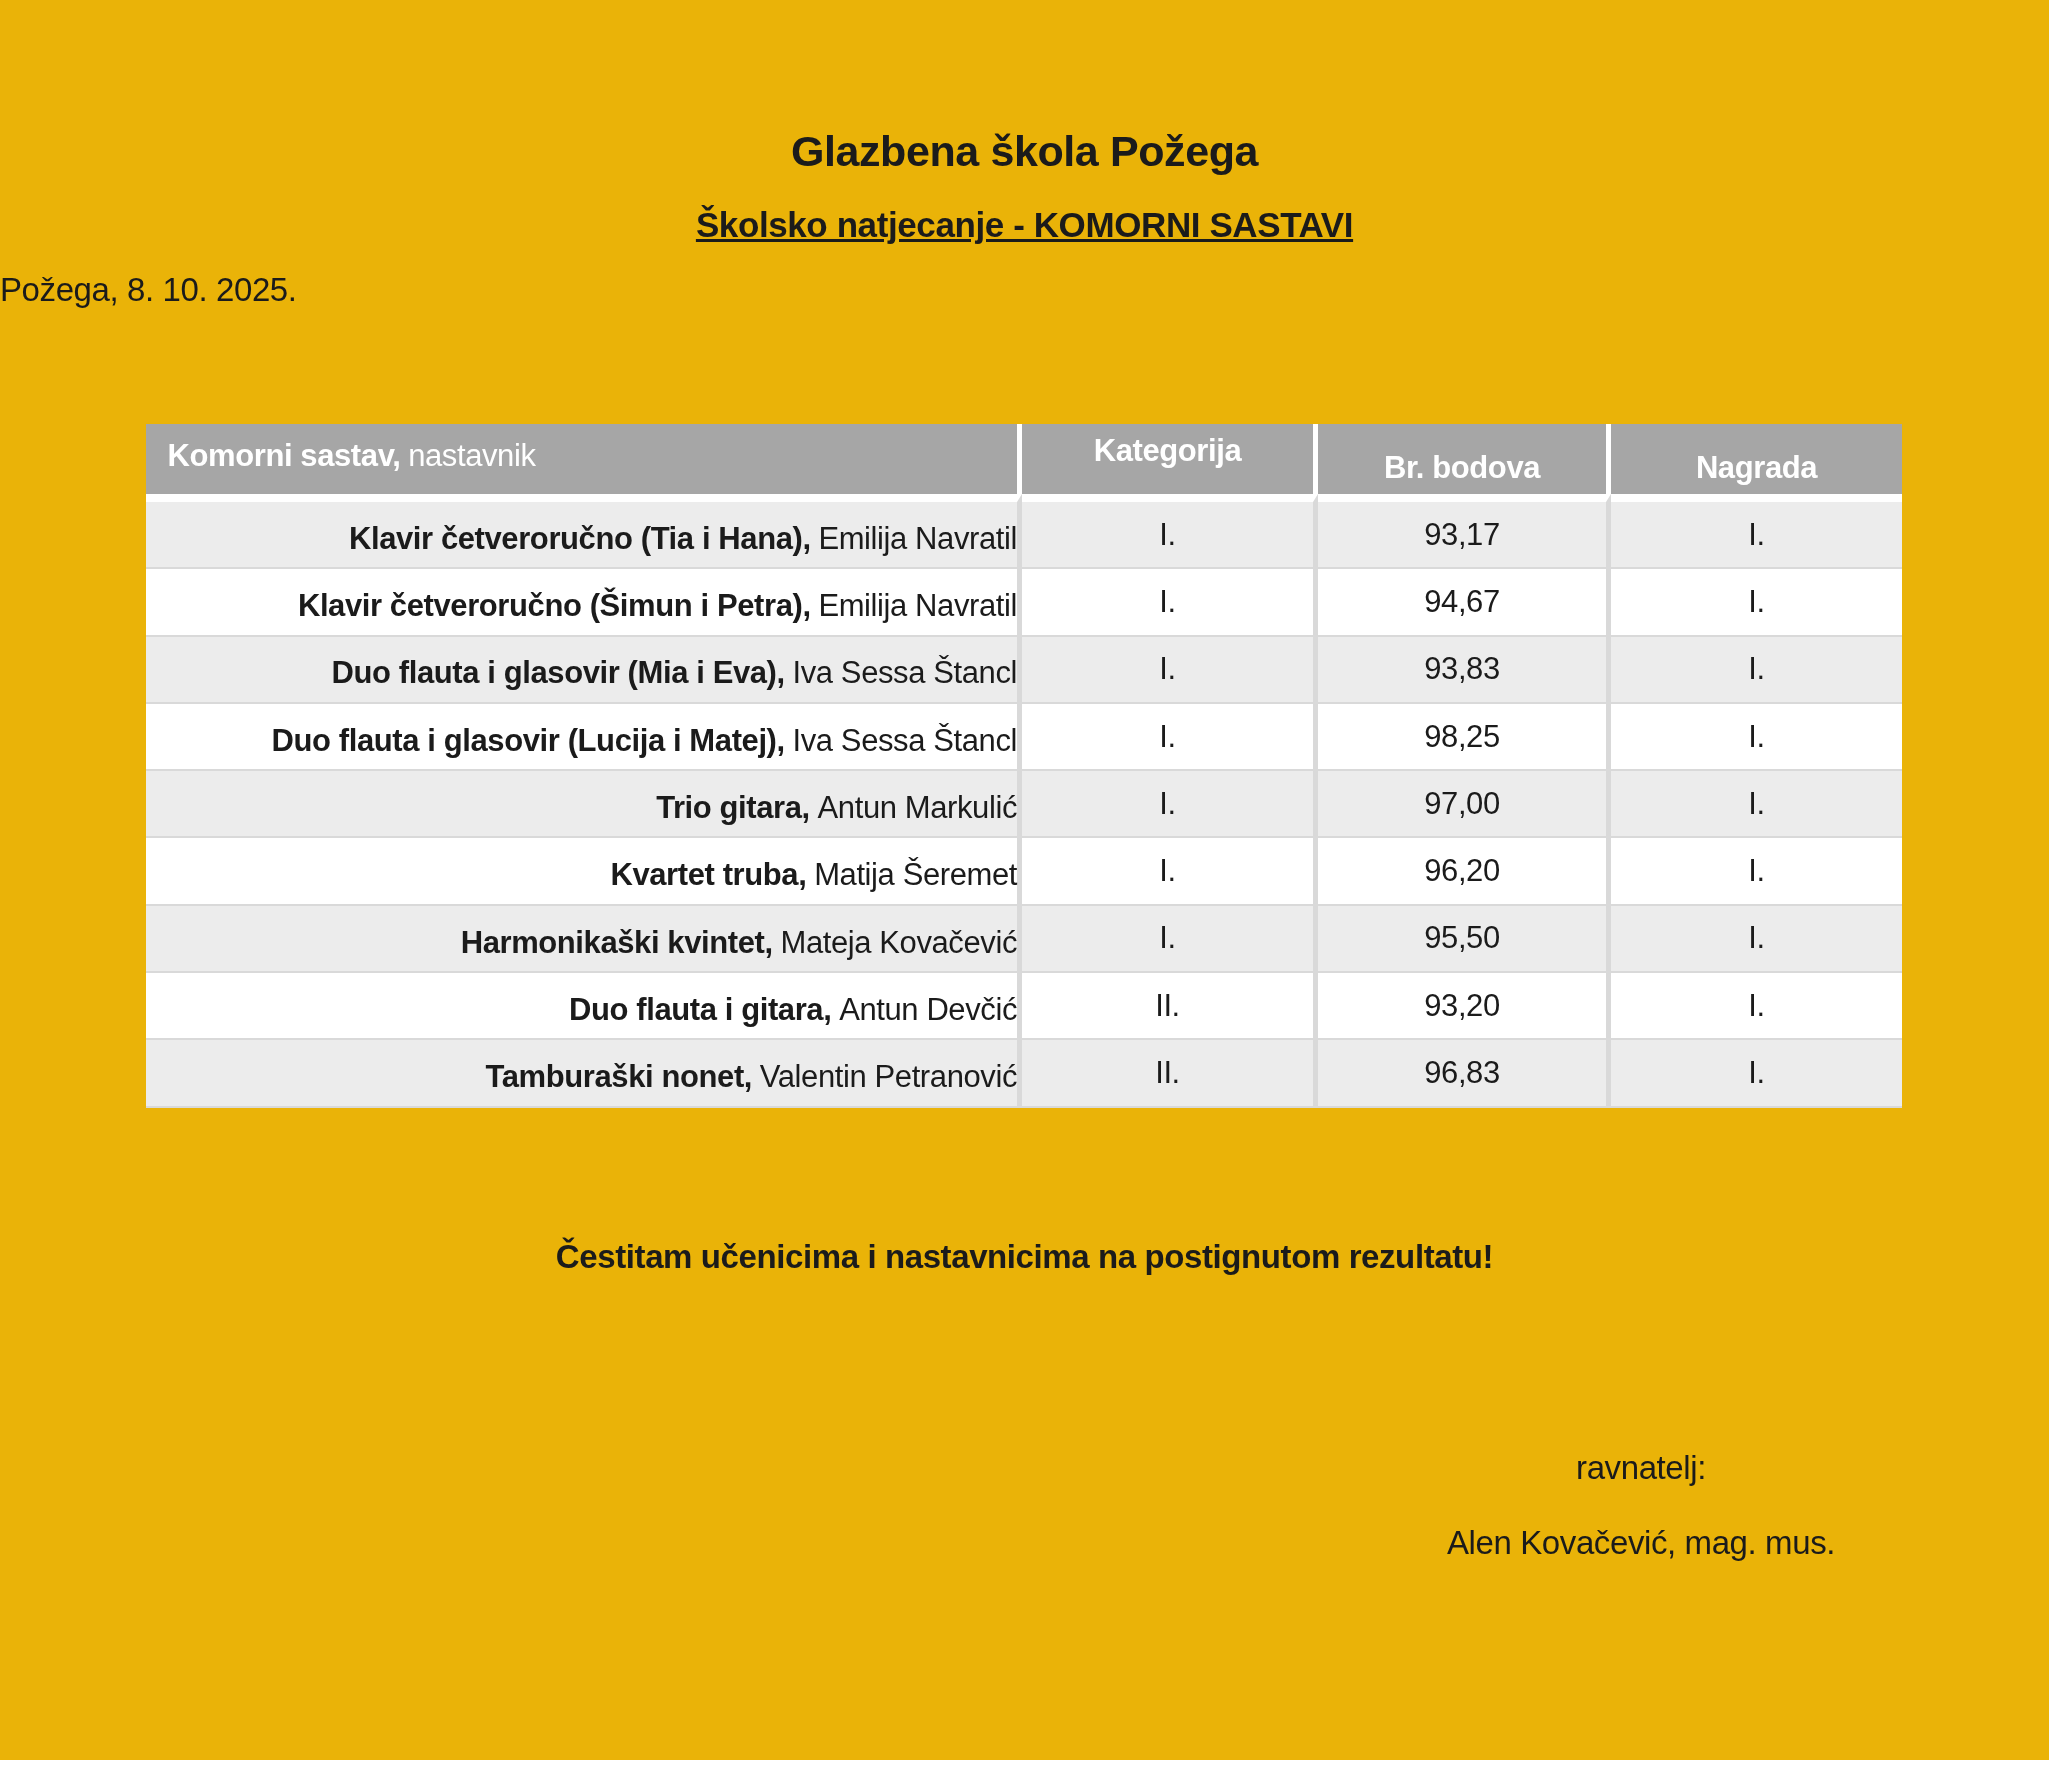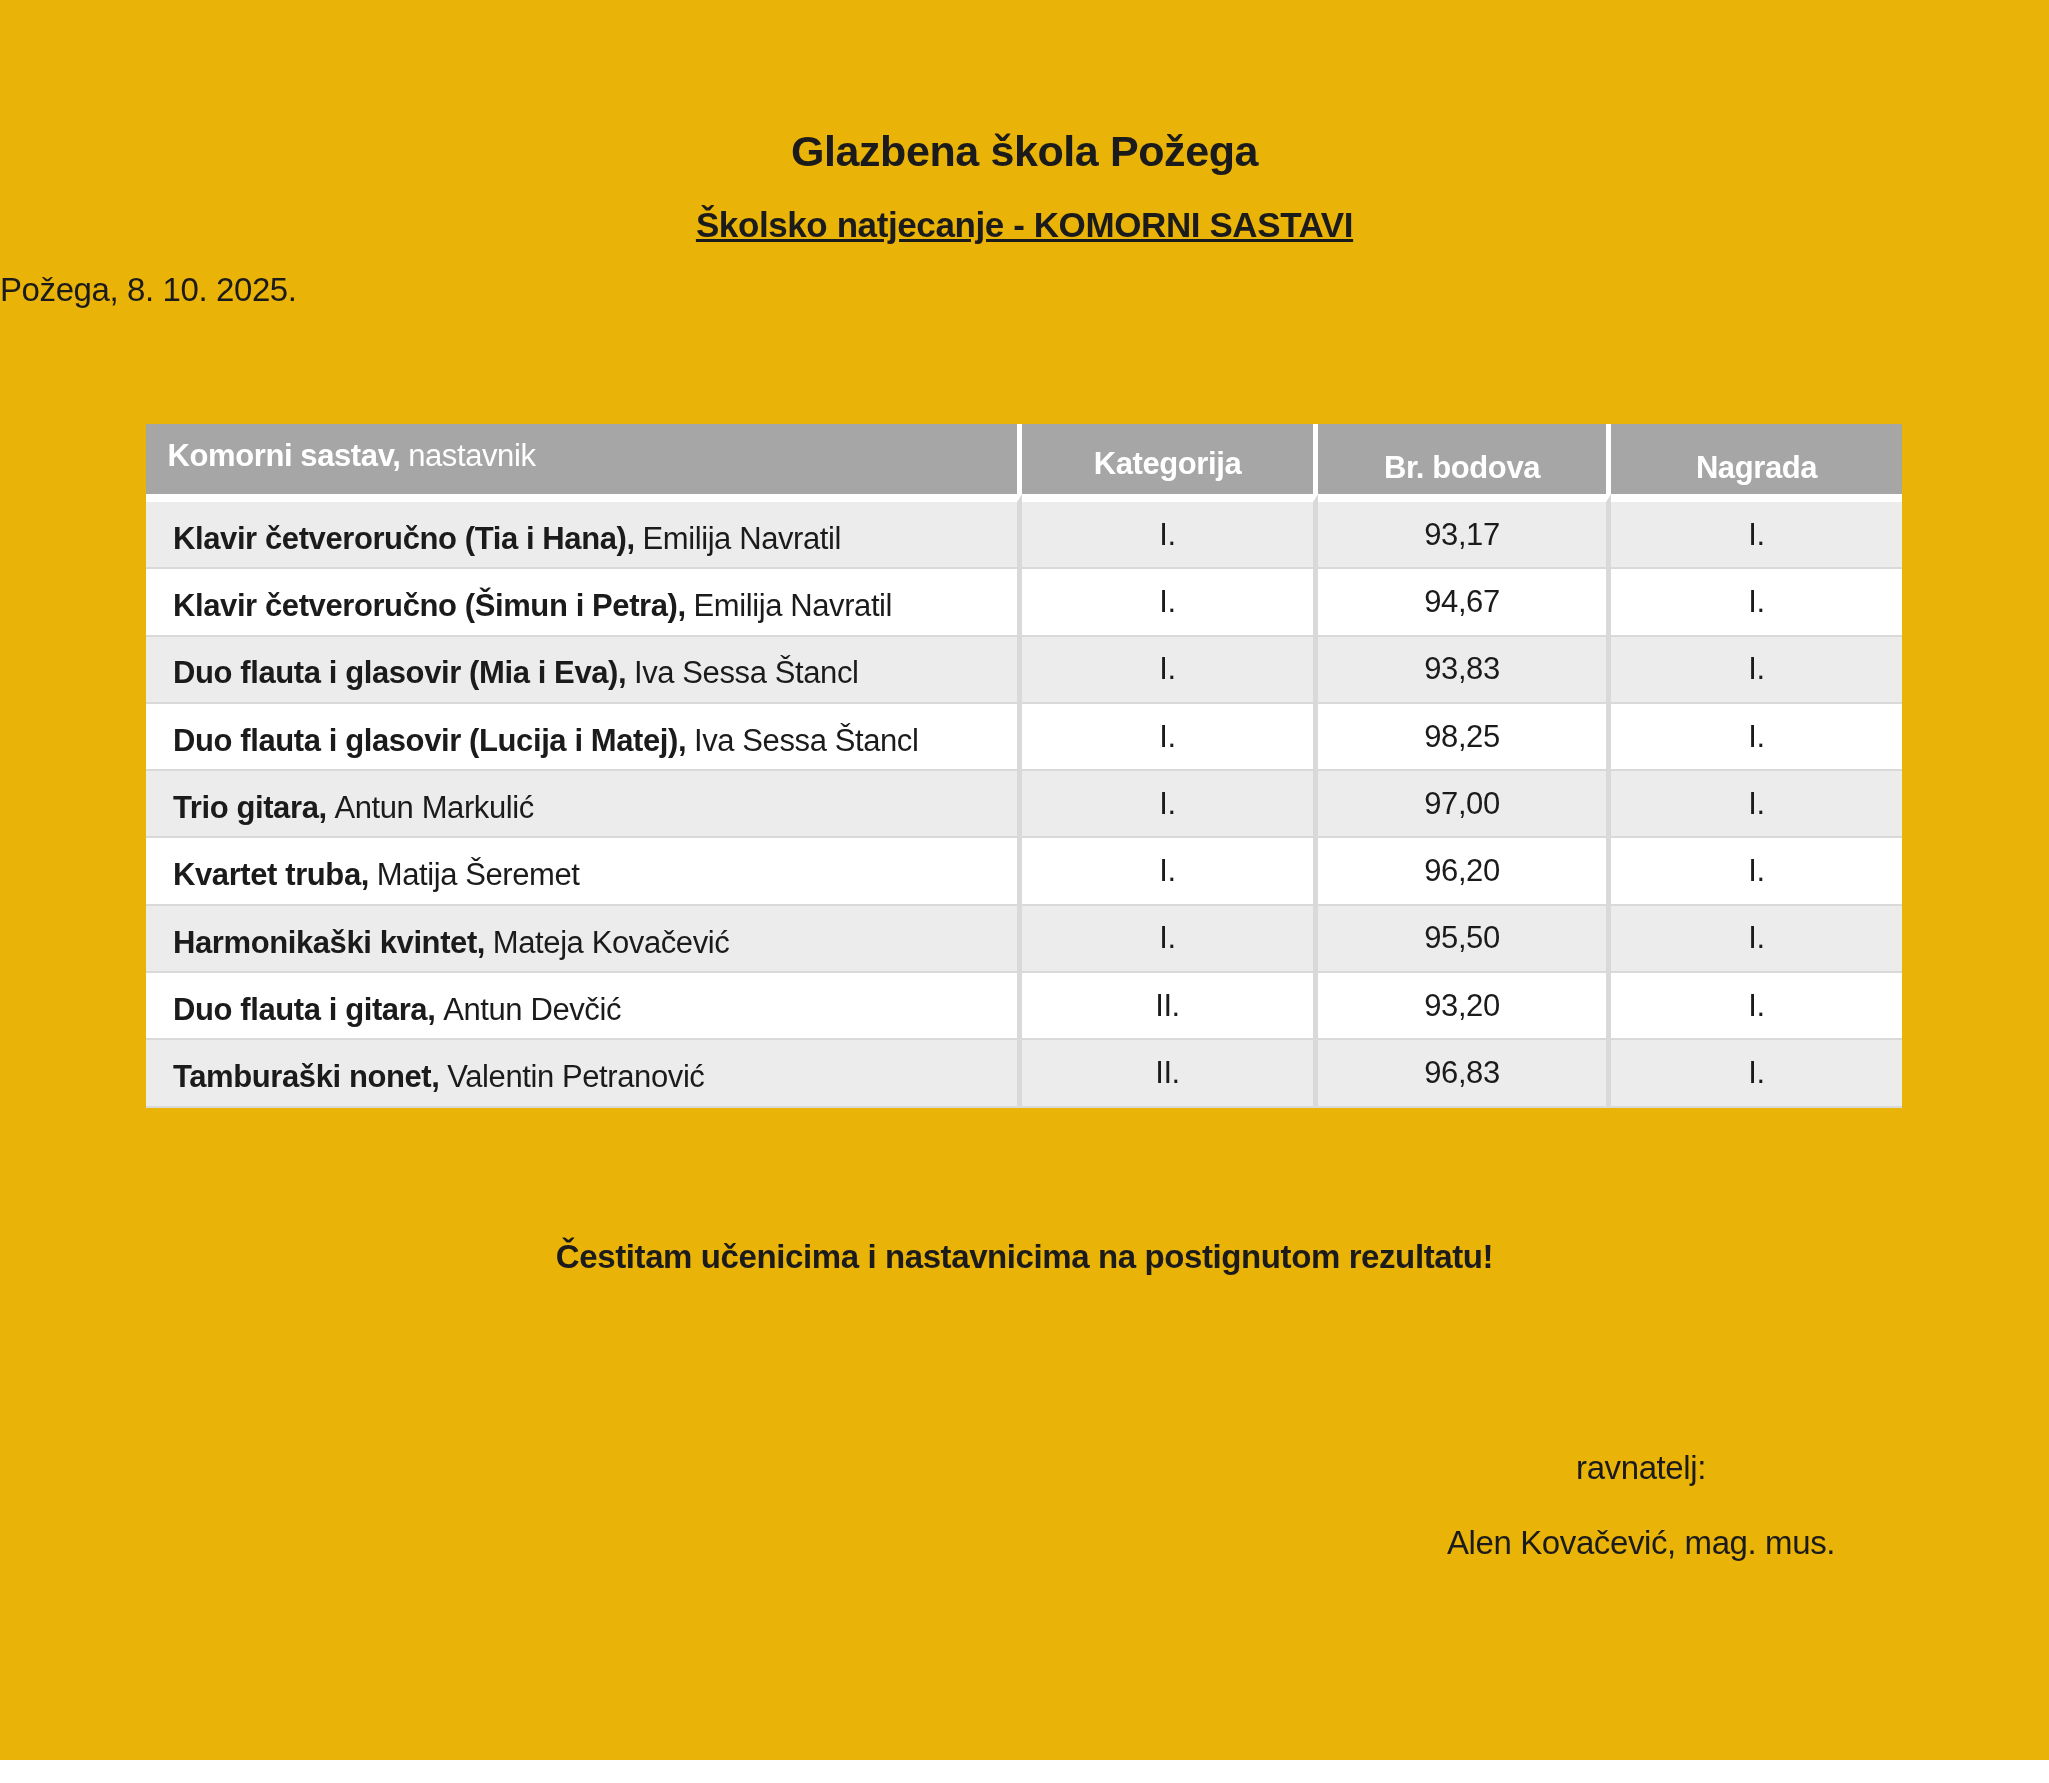--- a/index.html
+++ b/index.html
@@ -71,21 +71,21 @@
   table.results th:not(:last-child) { border-right: 5px solid #ffffff; }
   table.results th.c1 {
     text-align: left;
     vertical-align: bottom;
     padding-left: 21.5px;
     padding-bottom: 20px;
   }
   table.results th.c2 {
     text-align: center;
     vertical-align: top;
-    padding-top: 22px;
+    padding-top: 9px;
   }
   table.results th.c3, table.results th.c4 {
     text-align: center;
     vertical-align: bottom;
     padding-bottom: 8.3px;
   }
   table.results th .light { font-weight: 400; margin-left: 0.25em; }
 
   table.results td {
     height: 57px;
@@ -93,21 +93,21 @@
     box-sizing: content-box;
     border-top: 2.5px solid #d9d9d9;
     vertical-align: middle;
     background: #ffffff;
   }
   table.results td:not(:last-child) { border-right: 5px solid #d9d9d9; }
   table.results tbody tr:first-child td { border-top: 8.3px solid #ffffff; }
   table.results tbody tr:last-child td { border-bottom: 2.5px solid #d9d9d9; }
   table.results tbody tr:nth-child(odd) td { background: #ececec; }
   table.results td.c1 {
-    text-align: left;
+    text-align: right;
     padding-left: 27px;
     padding-top: 8.3px;
   }
   table.results td.c1 .b { font-weight: 700; }
   table.results td.c1 .t { font-weight: 400; margin-left: 0.25em; }
   table.results td.c2, table.results td.c3, table.results td.c4 {
     text-align: center;
     font-weight: 400;
   }
   .congrats {

